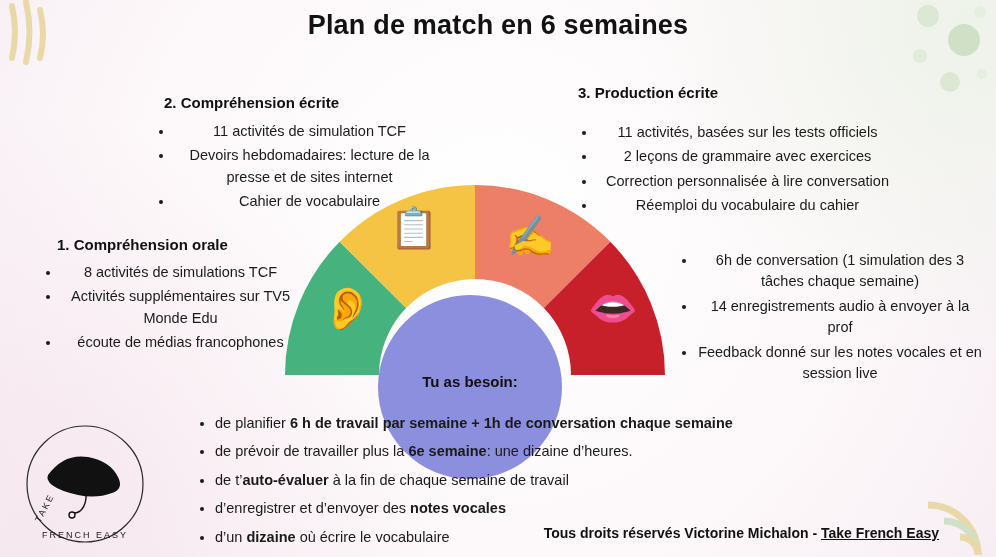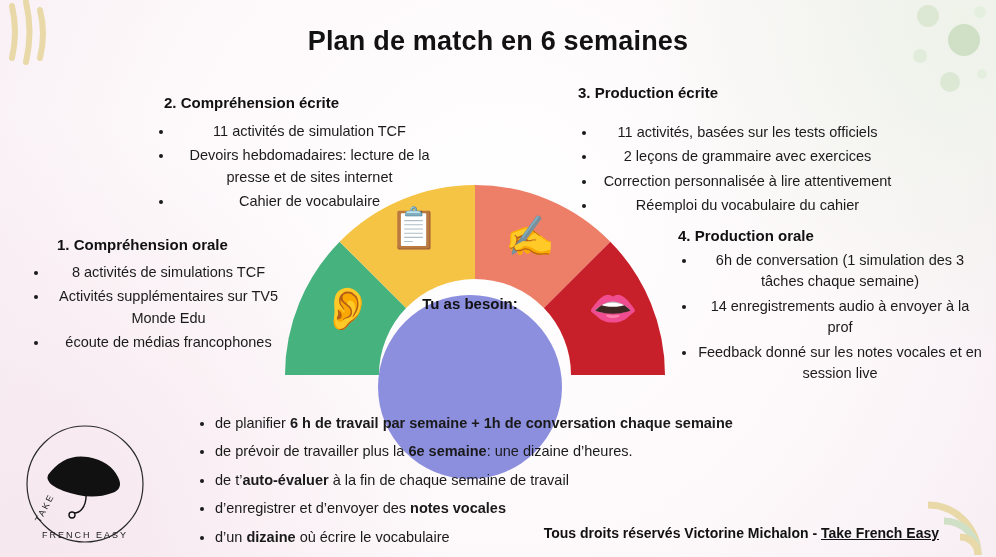--- a/index.html
+++ b/index.html
@@ -17,53 +17,54 @@
   .stage { position:relative; width:996px; height:557px; }
 
   
   .deco { position:absolute; pointer-events:none; }
   .deco-tl { left:0; top:0; }
   .deco-tr { right:0; top:0; }
   .deco-br { right:0; bottom:0; }
 
   
   .title {
-    position:absolute; top:26px; left:0; width:996px;
+    position:absolute; top:10px; left:0; width:996px;
     text-align:center;
     font-size:27px; font-weight:bold; letter-spacing:.2px;
     color:#121212;
   }
 
   
   .sec-head { position:absolute; font-size:15px; font-weight:bold; color:#111; }
   .sec-list { position:absolute; font-size:14.5px; line-height:1.48; color:#1b1b1b; }
   .sec-list ul { margin:0; padding-left:19px; }
   .sec-list li { margin:0 0 3px 0;text-align:center; }
 
   #h1 { left:57px;  top:236px; }
-  #l1 { left:30px;  top:262px; width:258px; }
+  #l1 { left:42px;  top:262px; width:258px; }
   #h2 { left:164px; top:94px;  }
   #l2 { left:155px; top:121px; width:290px; }
   #h3 { left:578px; top:84px;  }
   #l3 { left:578px; top:122px; width:320px; }
   #h4 { left:678px; top:227px; }
   #l4 { left:678px; top:250px; width:305px; }
 
   
   .wheel { position:absolute; left:280px; top:170px; width:390px; height:215px; }
   .wheel svg { display:block; }
 
   .center-circle {
     position:absolute; left:378px; top:295px;
     width:184px; height:184px; border-radius:50%;
     background:#8c8ede;
     display:flex; align-items:flex-start; justify-content:center;
     box-shadow:0 0 0 0 rgba(0,0,0,0);
   }
   .center-label {
+    margin-top:78px;
     font-size:15px; font-weight:bold; color:#111;
   }
 
   
   .wedge-icon { position:absolute; font-size:40px; line-height:1; user-select:none; }
   #icon-ear  { left:321px; top:288px; font-size:42px; color:#ffffff; }
   #icon-note { left:389px; top:208px; font-size:40px; }
   #icon-pen  { left:505px; top:216px; font-size:40px; color:#ffffff; }
   #icon-mouth{ left:588px; top:288px; font-size:40px; }
 
@@ -123,26 +124,25 @@
       <li>Devoirs hebdomadaires: lecture de la presse et de sites internet</li>
       <li>Cahier de vocabulaire</li>
     </ul>
   </div>
 
   <div class="sec-head" id="h3">3. Production écrite</div>
   <div class="sec-list" id="l3">
     <ul>
       <li>11 activités, basées sur les tests officiels</li>
       <li>2 leçons de grammaire avec exercices</li>
-      <li>Correction personnalisée à lire attentivement</li>
+      <li>Correction personnalisée à lire conversation</li>
       <li>Réemploi du vocabulaire du cahier</li>
     </ul>
   </div>
 
-  <div class="sec-head" id="h4">4. Production orale</div>
   <div class="sec-list" id="l4">
     <ul>
       <li>6h de conversation (1 simulation des 3 tâches chaque semaine)</li>
       <li>14 enregistrements audio à envoyer à la prof</li>
       <li>Feedback donné sur les notes vocales et en session live</li>
     </ul>
   </div>
 
   <div class="wheel">
     <svg width="390" height="215" viewBox="0 0 390 215">

